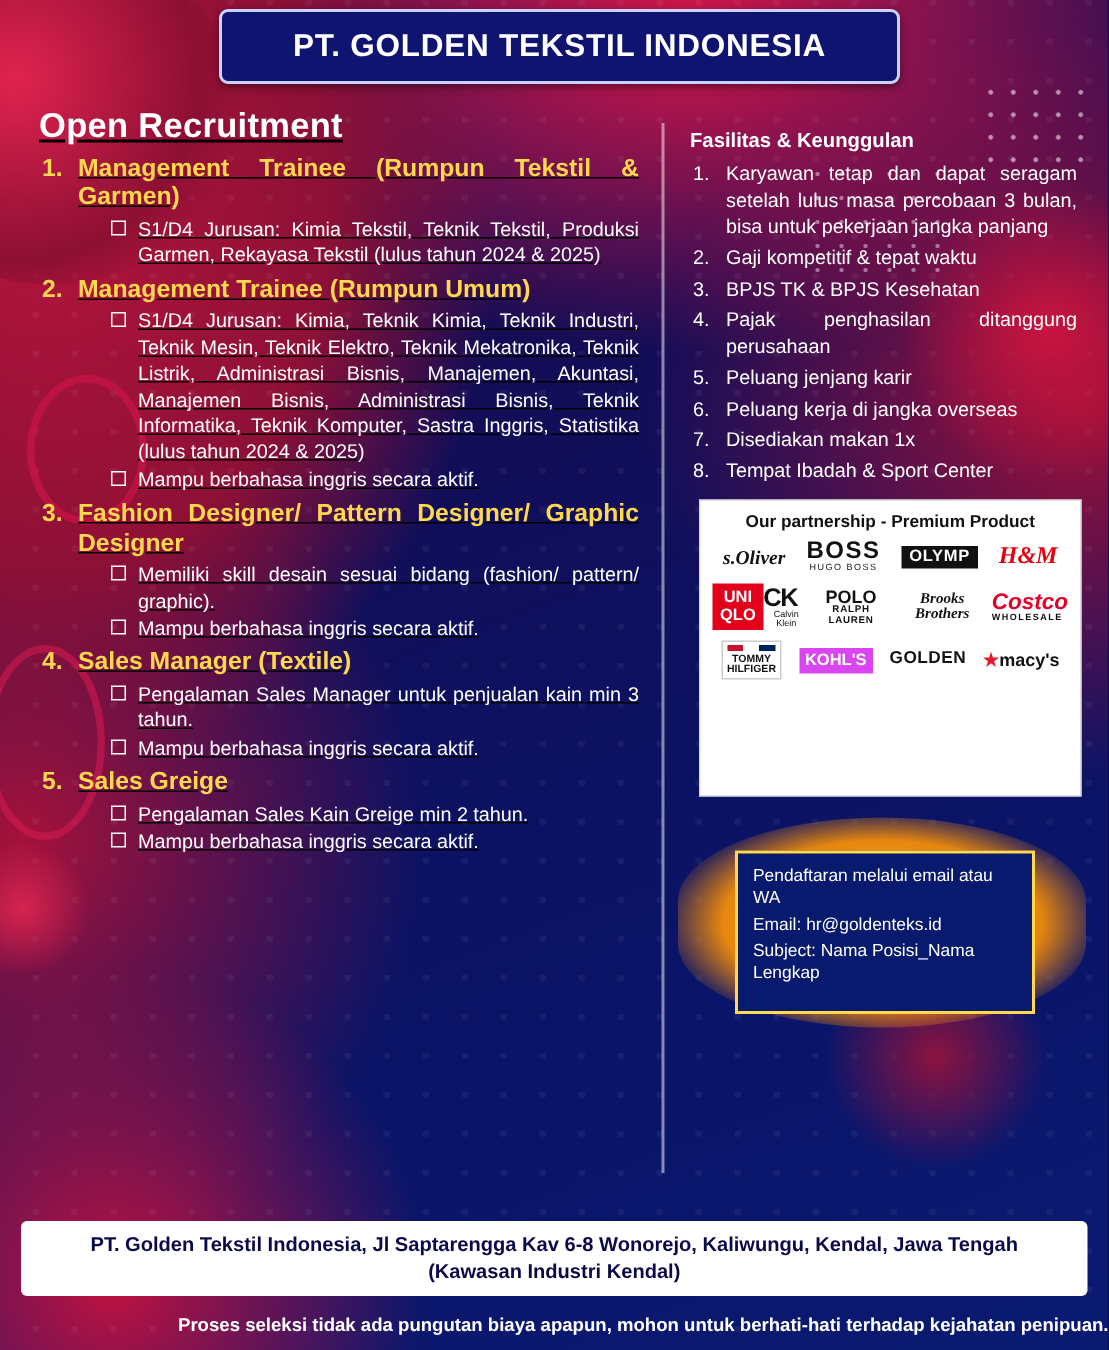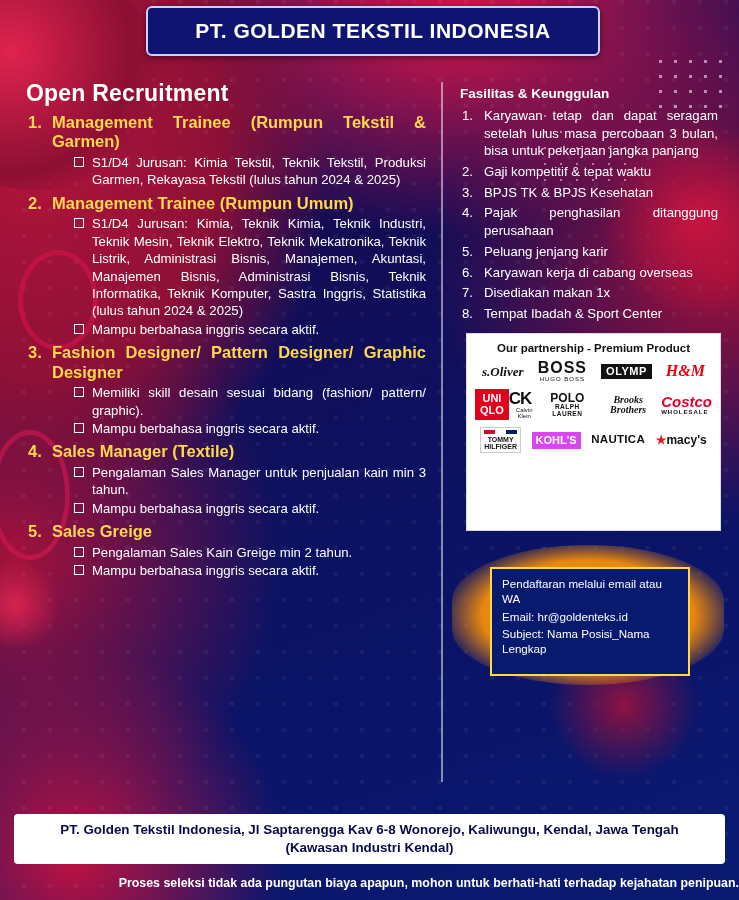--- a/index.html
+++ b/index.html
@@ -39,21 +39,21 @@
   .title-bar{
     position:absolute;left:146px;top:6px;width:450px;height:46px;
     background:#0e1470;border:2px solid #c9d2ff;border-radius:6px;
     display:flex;align-items:center;justify-content:center;
     box-shadow:0 2px 6px rgba(0,0,0,.45);
   }
   .title-bar span{color:#ffffff;font-size:21px;font-weight:bold;letter-spacing:.5px;}
 
   
   .content{position:absolute;left:0;right:0;top:64px;bottom:96px;}
-  .col-left{position:absolute;left:26px;top:16px;width:400px;}
+  .col-left{position:absolute;left:26px;top:6px;width:400px;text-decoration:underline;}
   .col-right{position:absolute;left:460px;top:22px;width:258px;}
   .divider{position:absolute;left:441px;top:18px;bottom:22px;width:2px;background:rgba(255,255,255,.5);}
 
   h2.section{
     color:#ffffff;font-size:23px;font-weight:bold;margin:0 0 6px 0;letter-spacing:.2px;
   }
   h3.section-r{
     color:#ffffff;font-size:13.5px;font-weight:bold;margin:0 0 6px 0;
   }
   ol.jobs{list-style:none;margin:0;padding:0;counter-reset:job;}
@@ -195,21 +195,21 @@
     </div>
 
     <div class="col-right">
       <h3 class="section-r">Fasilitas &amp; Keunggulan</h3>
       <ol class="fac">
         <li>Karyawan tetap dan dapat seragam setelah lulus masa percobaan 3 bulan, bisa untuk pekerjaan jangka panjang</li>
         <li>Gaji kompetitif &amp; tepat waktu</li>
         <li>BPJS TK &amp; BPJS Kesehatan</li>
         <li>Pajak penghasilan ditanggung perusahaan</li>
         <li>Peluang jenjang karir</li>
-        <li>Karyawan kerja di cabang overseas</li>
+        <li>Peluang kerja di jangka overseas</li>
         <li>Disediakan makan 1x</li>
         <li>Tempat Ibadah &amp; Sport Center</li>
       </ol>
     </div>
   </div>
 
   <div class="partner">
     <div class="partner-title">Our partnership - Premium Product</div>
     <div class="logo-row">
       <div class="lg soliver">s.Oliver</div>
@@ -220,21 +220,21 @@
     <div class="logo-row">
       <div class="lg uniqlo">UNI<br>QLO</div>
       <div class="lg ck">CK<small>Calvin Klein</small></div>
       <div class="lg polo">POLO<small>RALPH LAUREN</small></div>
       <div class="lg bb">Brooks Brothers</div>
       <div class="lg costco">Costco<small>WHOLESALE</small></div>
     </div>
     <div class="logo-row">
       <div class="lg tommy"><i></i>TOMMY<br>HILFIGER</div>
       <div class="lg kohls">KOHL'S</div>
-      <div class="lg nautica">NAUTICA</div>
+      <div class="lg nautica">GOLDEN</div>
       <div class="lg macys"><b>★</b>macy's</div>
     </div>
   </div>
 
   <div class="contact-glow"></div>
   <div class="contact-box">
     <p>Pendaftaran melalui email atau WA</p>
     <p>Email: hr@goldenteks.id</p>
     <p>Subject: Nama Posisi_Nama Lengkap</p>
   </div>

